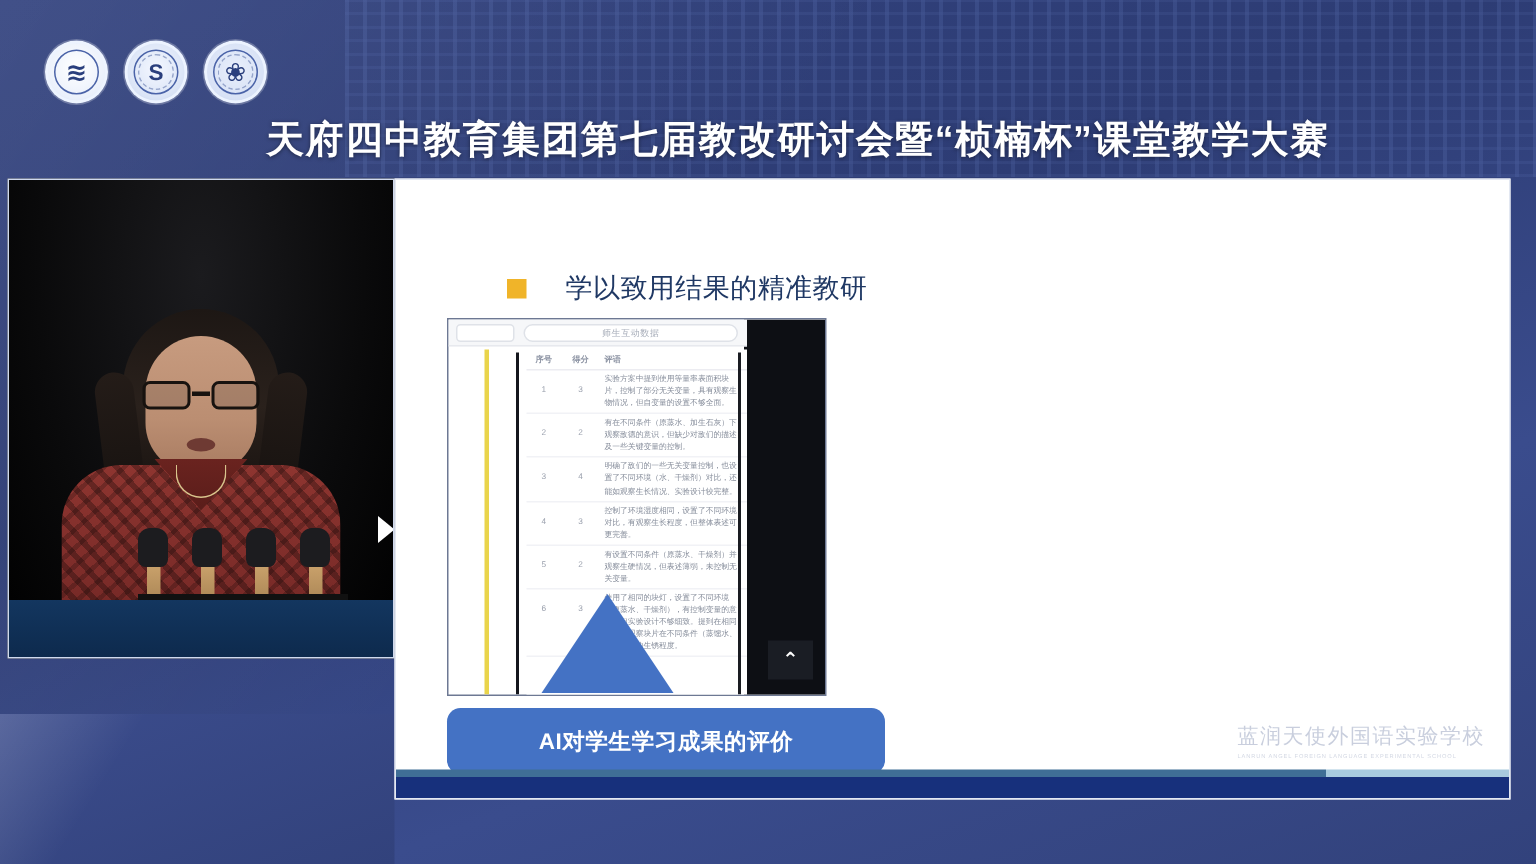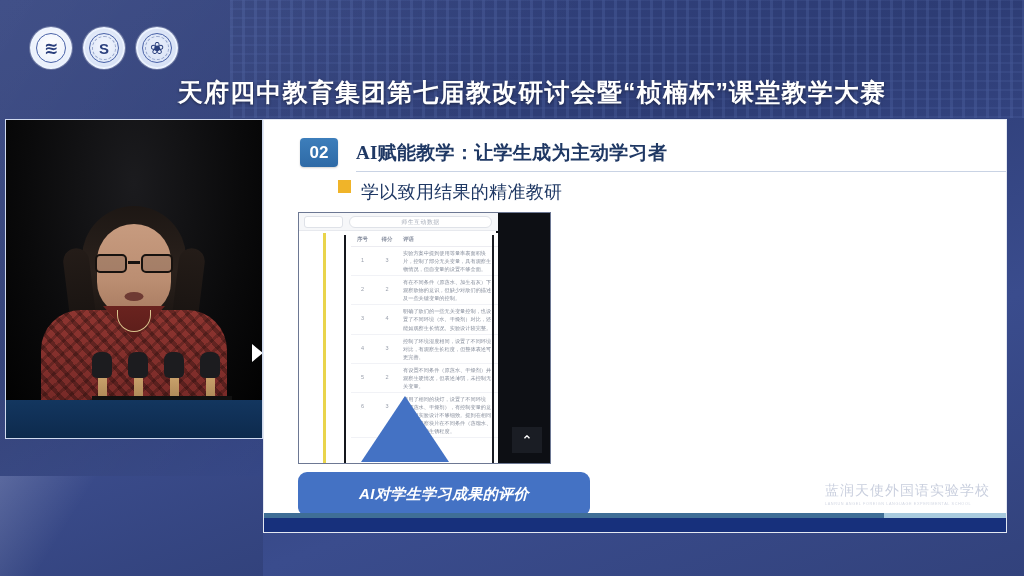--- a/index.html
+++ b/index.html
@@ -166,21 +166,21 @@
   }
   #slide-title {
     position:absolute; left: 56px; top: 2px;
     font-size: 19px; font-weight: bold; color: #1f3864;
     letter-spacing: .3px;
     font-family: "Liberation Serif", "DejaVu Serif", serif;
   }
   #slide-rule {
     position:absolute; left: 56px; top: 33px; width: 653px; height: 1px; background: #c9d3e4;
   }
-  #slide-sub { position:absolute; left: 74px; top: 60px; display:flex; gap: 10px; }
+  #slide-sub { position:absolute; left: 74px; top: 60px; display:flex; align-items:center; gap: 26px; }
   #sub-bullet { width: 13px; height: 13px; background: #f0b429; }
   #sub-text {
     font-size: 18px; color: #1f3864; letter-spacing: .3px;
     font-family: "Liberation Serif", "DejaVu Serif", serif;
   }
 
   
   #shot {
     position:absolute; left: 34px; top: 92px; width: 253px; height: 252px;
     background:#fff; border:1px solid #6d7893;
@@ -206,21 +206,21 @@
   .tbl-row { display:flex; border-bottom:1px solid #f1f2f6; min-height: 26px; }
   .tbl-row .c1, .tbl-row .c2 { font-size: 5.5px; color:#9aa0ad; padding-top: 10px; }
   .tbl-row .c3 { font-size: 5.2px; color:#868d9b; line-height: 1.55; padding: 2px 3px 2px 3px; text-align:left; }
   #shot-scrollbar { position:absolute; right: 56px; top: 22px; width: 2px; height: 228px; background:#1a1c22; }
   #shot-top-btn {
     position:absolute; right: 8px; bottom: 10px; width: 30px; height: 26px; background:#1a1d24;
     display:flex; align-items:center; justify-content:center; color:#fff; font-size: 13px; font-weight:bold;
   }
 
   
-  #callout-wrap { position:absolute; left: 34px; top: 340px; width: 330px; height: 60px; font-style: italic; }
+  #callout-wrap { position:absolute; left: 34px; top: 340px; width: 330px; height: 60px; }
   #callout-pointer {
     position:absolute; left: 63px; top: -64px; width: 0; height: 0;
     border-left: 44px solid transparent; border-right: 44px solid transparent;
     border-bottom: 66px solid #4472c4;
   }
   #callout-box {
     position:absolute; left: 0; top: 12px; width: 292px; height: 44px;
     background:#4472c4; border-radius: 9px;
     display:flex; align-items:center; justify-content:center;
   }
@@ -307,25 +307,20 @@
         </div>
       <div class="mic-base"></div>
     </div>
     <div class="podium"></div>
     <div class="arrow-right"></div>
   </div>
 
 
   <div id="slide">
 
-    <div id="slide-headrow">
-      <div id="slide-num">02</div>
-      <div id="slide-title">AI赋能教学：让学生成为主动学习者</div>
-      <div id="slide-rule"></div>
-    </div>
 
     <div id="slide-sub">
       <div id="sub-bullet"></div>
       <div id="sub-text">学以致用结果的精准教研</div>
     </div>
 
     <div id="shot">
       <div id="shot-dark"></div>
       <div id="shot-topbar"></div>
       <div id="shot-pill-a"></div>

